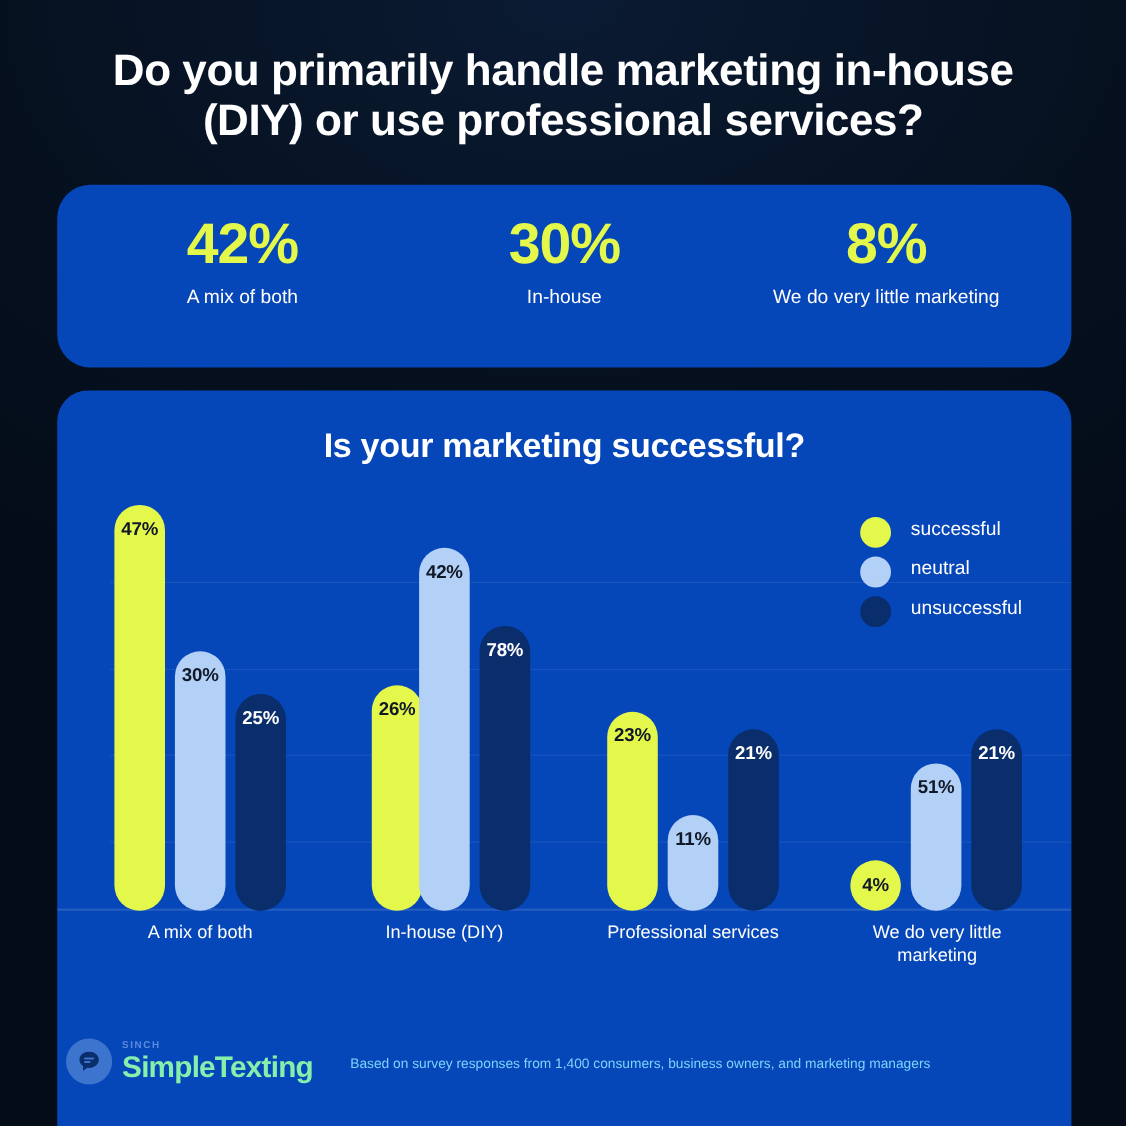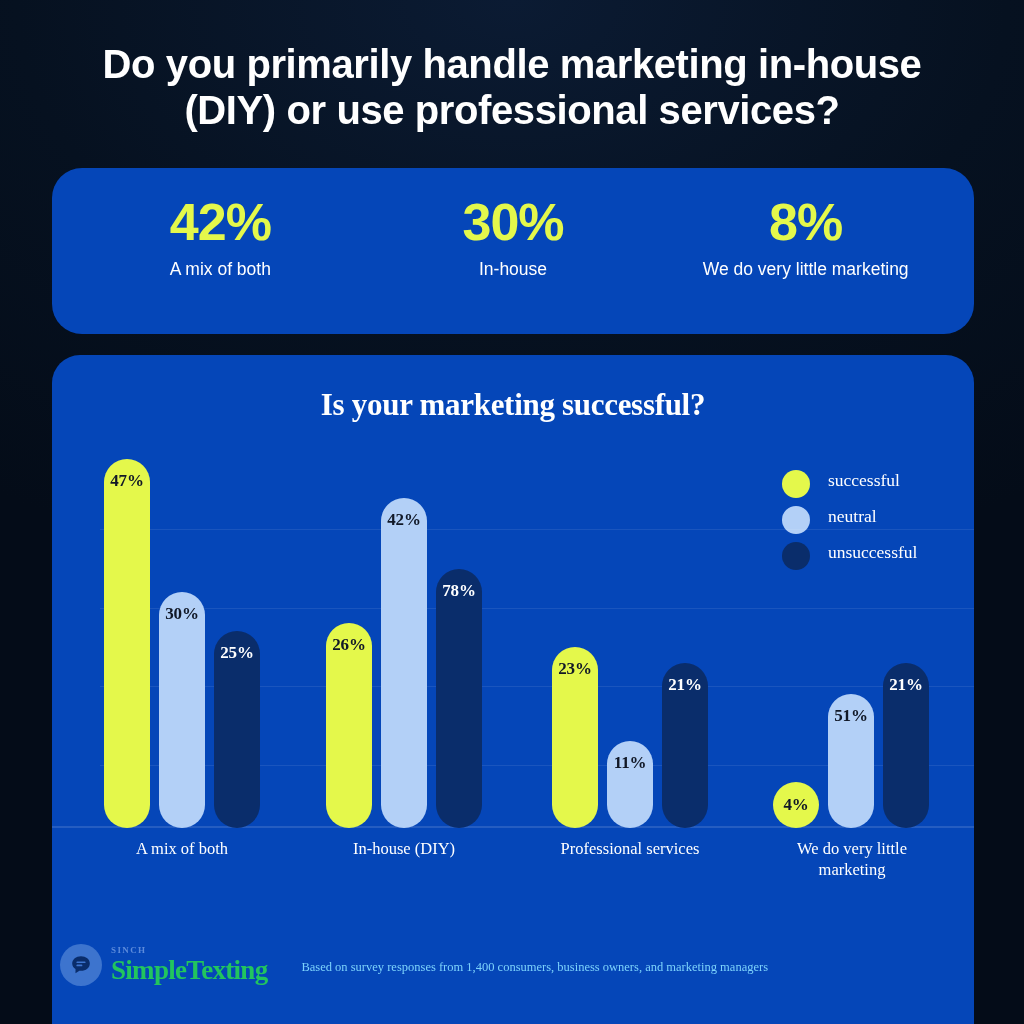--- a/index.html
+++ b/index.html
@@ -59,21 +59,20 @@
     line-height:1.3;
   }
 
   
   .chart-card {
     position:absolute;
     left:52px; top:355px; width:922px; height:669px;
     background:#0546B8;
     border-radius:28px 28px 0 0;
     overflow:hidden;
-    font-family:Liberation Serif, serif;
   }
   .chart-title {
     position:absolute;
     left:0; top:32px; width:922px;
     text-align:center;
     color:#ffffff;
     font-size:31px;
     font-weight:bold;
     letter-spacing:-0.3px;
   }
@@ -163,21 +162,21 @@
   }
   .logo-text { margin-left:9px; line-height:1; }
   .logo-sinch {
     color:#5C8BDB;
     font-size:9px;
     font-weight:bold;
     letter-spacing:1.4px;
     margin-bottom:2px;
   }
   .logo-name {
-    color:#22c55e;
+    color:#86efac;
     font-size:27px;
     font-weight:bold;
     letter-spacing:-0.7px;
   }
   .source {
     margin-left:34px;
     color:#7dd3fc;
     font-size:12.5px;
     padding-top:4px;
   }
@@ -236,21 +235,21 @@
         </div>
         <div class="bar s-neutral" style="left:55px; height:236px;">
           <span class="val">30%</span>
         </div>
         <div class="bar s-unsuccessful" style="left:110px; height:197px;">
           <span class="val">25%</span>
         </div>
       </div>
 
       <div class="group" style="left:226px; width:156px;">
-        <div class="bar s-successful" style="left:0px;  height:205px;padding-left:28px;">
+        <div class="bar s-successful" style="left:12px;  height:205px;padding-left:28px;">
           <span class="val">26%</span>
         </div>
         <div class="bar s-neutral" style="left:55px; height:330px;">
           <span class="val">42%</span>
         </div>
         <div class="bar s-unsuccessful" style="left:110px; height:259px;">
           <span class="val">78%</span>
         </div>
       </div>
 

